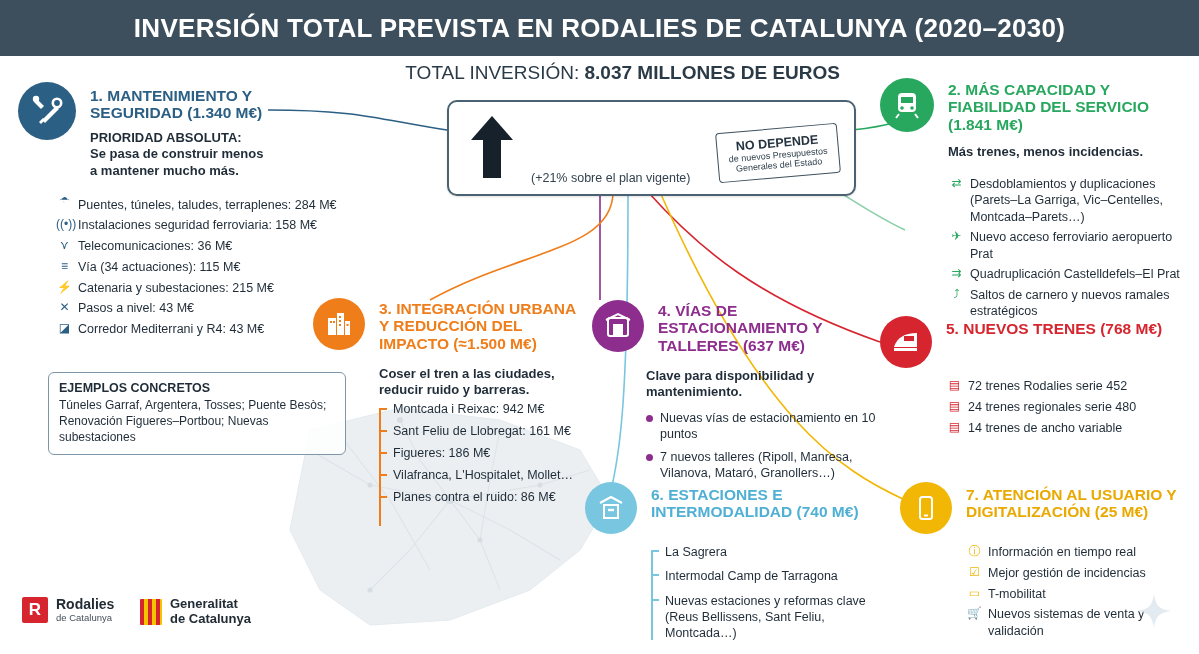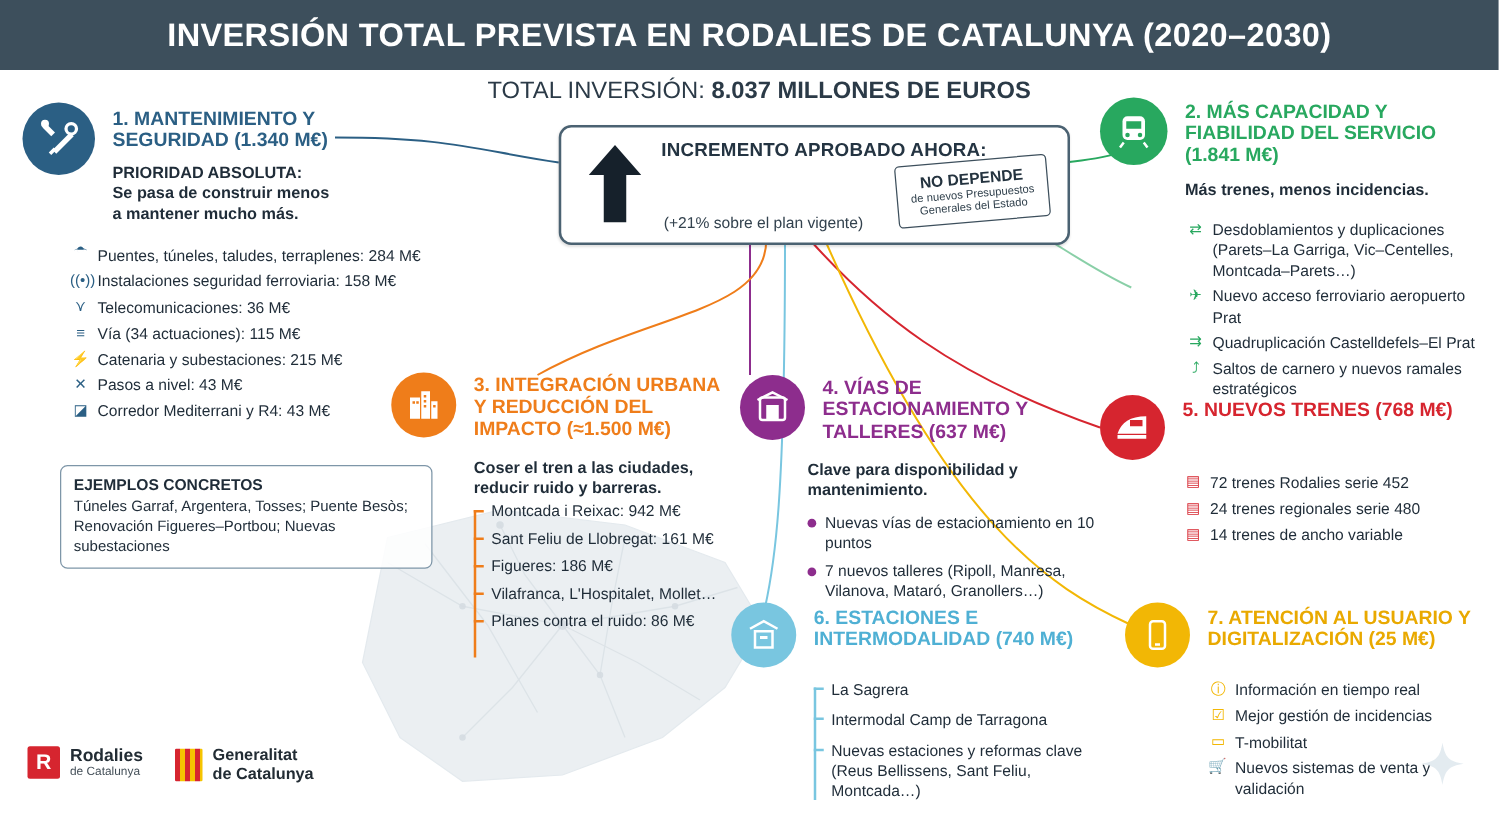--- a/index.html
+++ b/index.html
@@ -26,21 +26,21 @@
 
   
   .map-bg {
     position:absolute; left:250px; top:390px; width:430px; height:264px;
     opacity:0.28;
   }
 
   
   .total-line {
     position:absolute; left:390px; top:62px; width:450px;
-    text-align:left; font-size:19px; color:#2b3a47;
+    text-align:right; font-size:19px; color:#2b3a47;
   }
   .total-line b { font-weight:bold; }
 
   
   .center-box {
     position:absolute; left:447px; top:100px; width:405px; height:92px;
     background:#ffffff; border:2px solid #4b6272; border-radius:10px;
     box-shadow:0 1px 2px rgba(0,0,0,0.12);
   }
   .arrow-up {
@@ -208,21 +208,20 @@
 
   <div class="total-line">
     <span>TOTAL INVERSIÓN:</span>
     <b>8.037 MILLONES DE EUROS</b>
   </div>
 
   <div class="center-box">
     <svg class="arrow-up" viewBox="0 0 42 62">
       <polygon points="21,0 42,24 30,24 30,62 12,62 12,24 0,24" fill="#16212b"></polygon>
     </svg>
-    <div class="inc-label">INCREMENTO APROBADO AHORA:</div>
     <div class="inc-sub">(+21% sobre el plan vigente)</div>
     <div class="stamp">
       <div class="l1">NO DEPENDE</div>
       <div class="l2">de nuevos Presupuestos Generales del Estado</div>
     </div>
   </div>
 
   <div class="block" id="b1">
     <div class="circ">
       <svg width="34" height="34" viewBox="0 0 34 34" fill="#ffffff">

